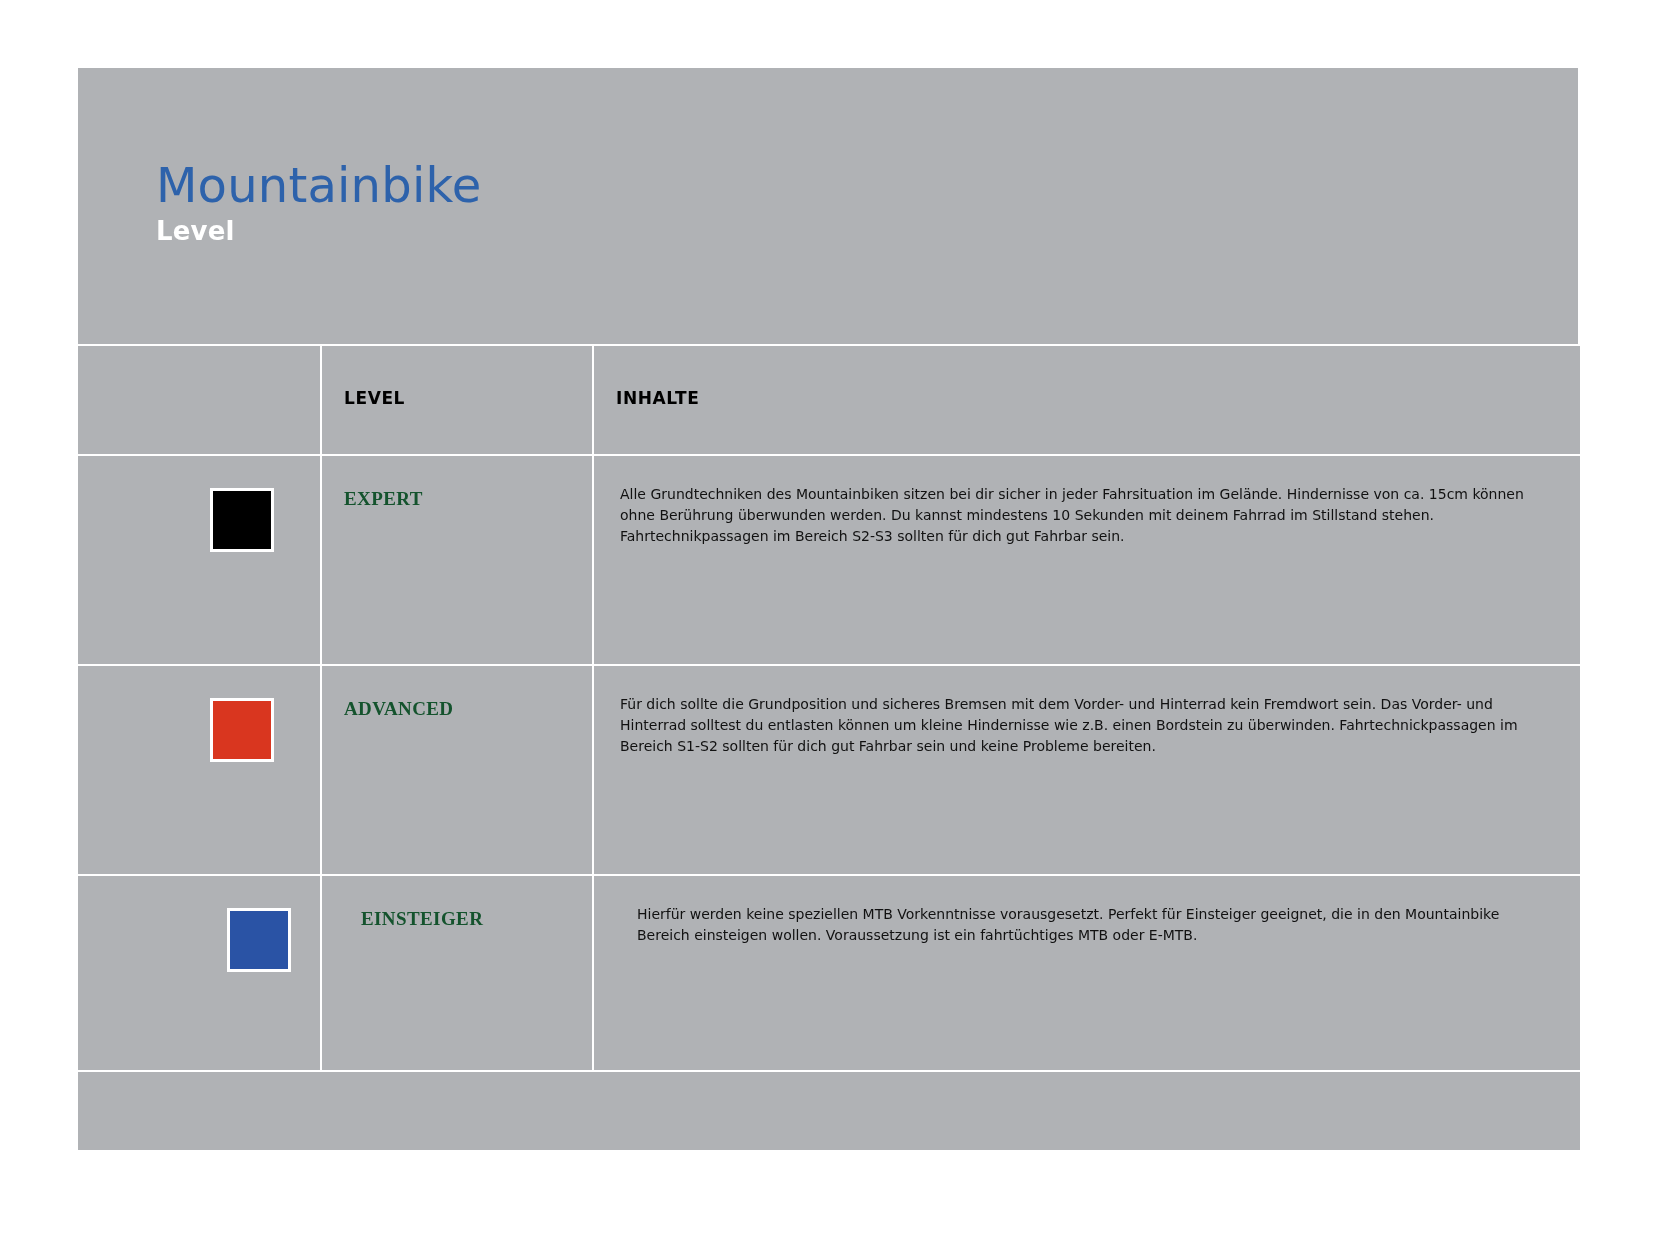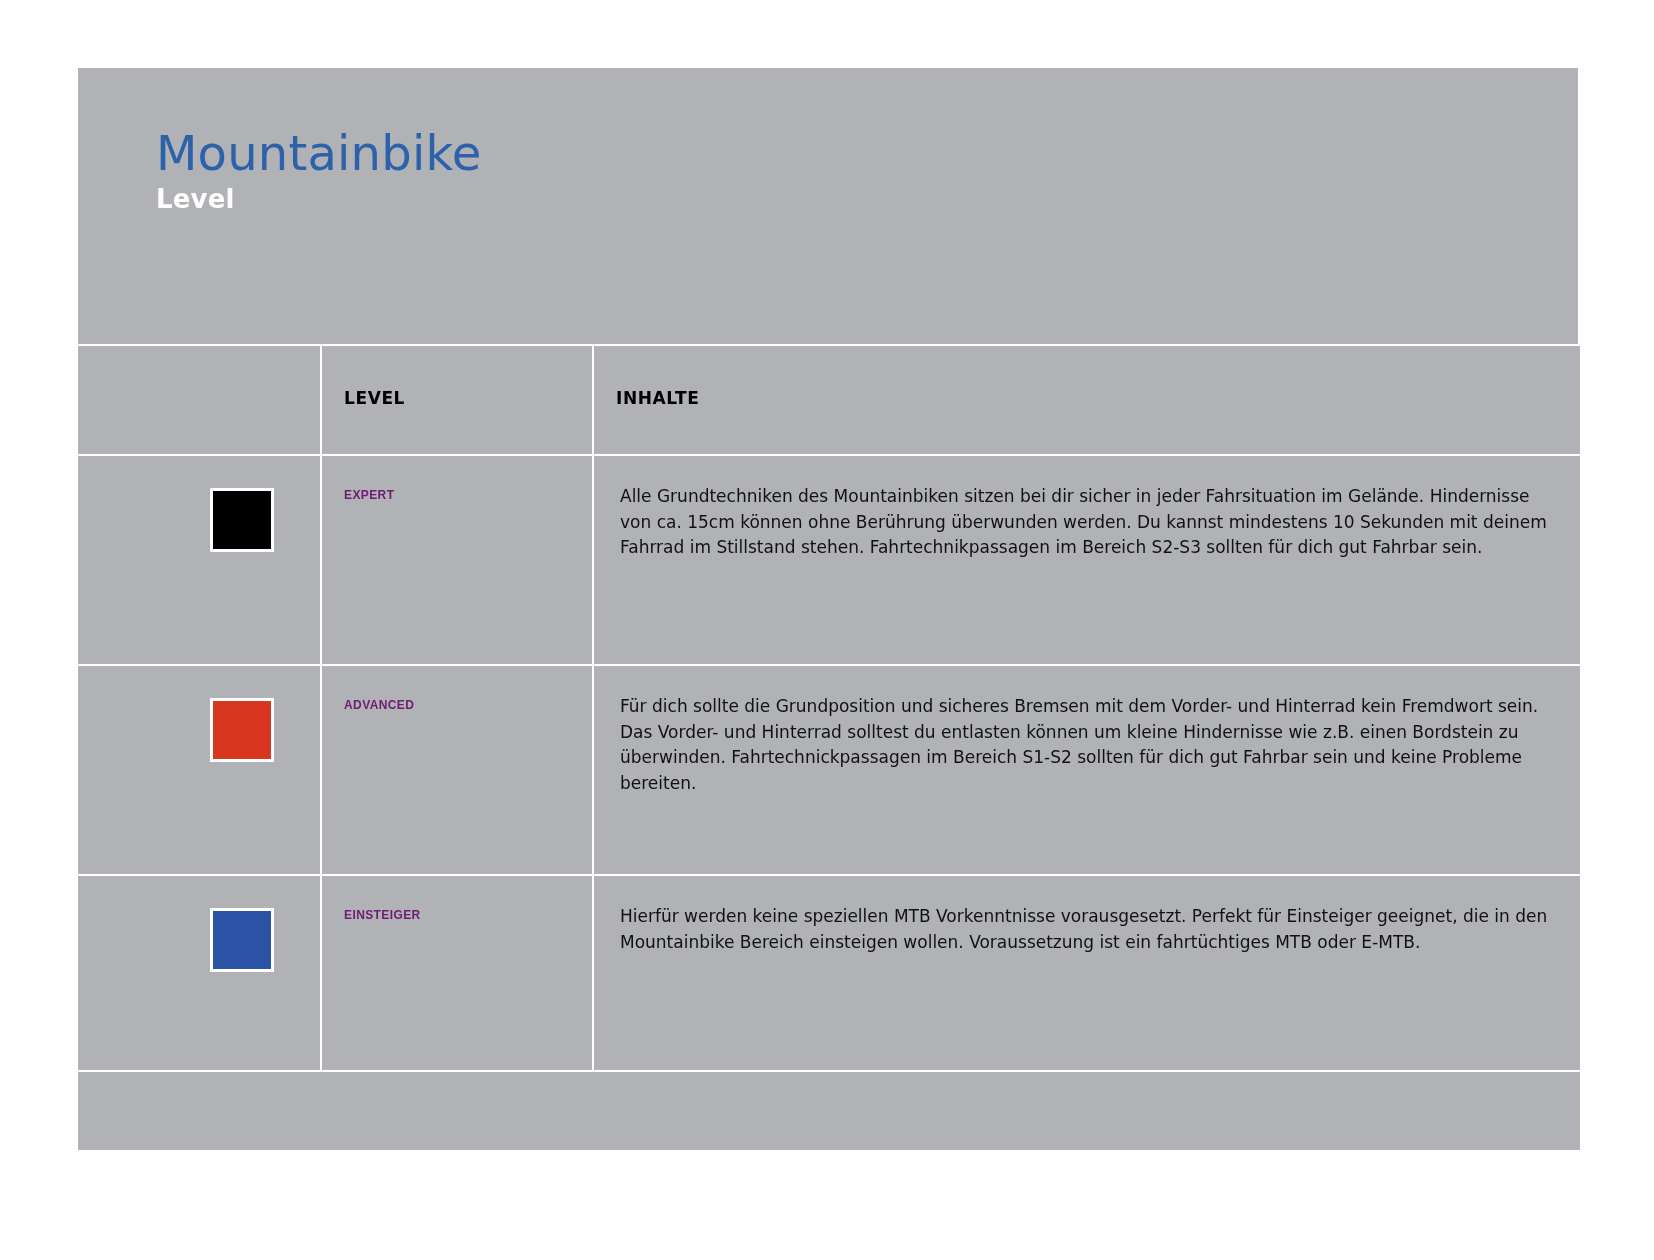--- a/index.html
+++ b/index.html
@@ -29,21 +29,21 @@
     box-sizing: border-box;
   }
   
   .header {
     position: absolute;
     left: 0;
     top: 0;
     width: 100%;
     height: 304px;
     box-sizing: border-box;
-    padding: 60px 0 0 78px;
+    padding: 92px 0 0 78px;
   }
   .title {
     font-family: "DejaVu Sans", sans-serif;
     font-size: 48px;
     font-weight: 400;
     color: #2d62ab;
     line-height: 1.05;
     letter-spacing: 0.2px;
     margin: 0;
   }
@@ -75,42 +75,42 @@
     padding: 0;
   }
   .table td.last-col { border-right: none; margin-left: 44px; }
 
   .col-swatch { width: 242px; }
   .col-level  { width: 270px; }
   .col-inhalt { width: 986px; }
 
   .row-head td { height: 108px; }
   .row-body td { height: 208px; }
-  .row-body.short td { height: 194px; }
+  .row-body.short td { height: 194px; padding-left: 17px; }
   .row-foot td { height: 78px; border-right: none; }
 
   .head-label {
     font-family: "DejaVu Sans", sans-serif;
     font-size: 17px;
     font-weight: bold;
     color: #000000;
     letter-spacing: 0.6px;
     padding: 42px 0 0 22px;
   }
   .level-label {
-    font-family: Liberation Sans, sans-serif;
-    font-size: 12px;
+    font-family: Liberation Serif, serif;
+    font-size: 19px;
     font-weight: bold;
-    color: #701a75;
+    color: #14532d;
     letter-spacing: 0.4px;
     padding: 32px 0 0 22px;
   }
   .inhalt-text {
     font-family: "DejaVu Sans", sans-serif;
-    font-size: 17px;
+    font-size: 14px;
     font-weight: 400;
     color: #111111;
     line-height: 1.5;
     padding: 28px 26px 0 26px;
   }
   .swatch-cell {
     position: relative;
   }
   .swatch {
     width: 58px;

